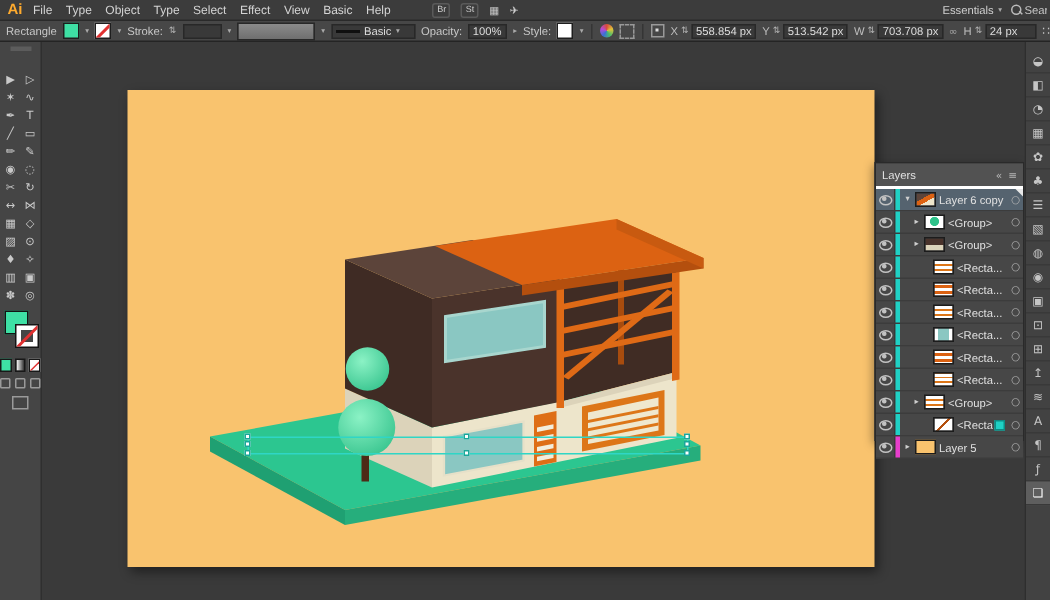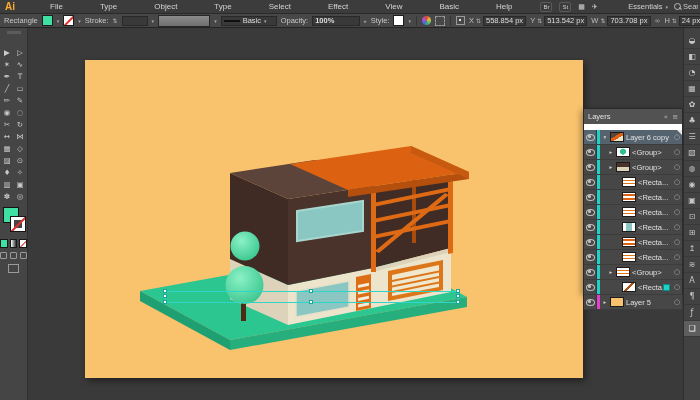--- a/index.html
+++ b/index.html
@@ -5,21 +5,21 @@
   html,body{margin:0;padding:0;background:#3a3a3a;width:700px;height:400px;overflow:hidden;
     font-family:"Liberation Sans","DejaVu Sans",sans-serif;-webkit-font-smoothing:antialiased;}
   #app{position:relative;width:700px;height:400px;overflow:hidden;}
   .ico{font-family:"DejaVu Sans",sans-serif;}
 
   
   #menubar{position:absolute;left:0;top:0;width:700px;height:13px;background:#3c3c3c;
     border-bottom:1px solid #2a2a2a;display:flex;align-items:center;font-size:8px;color:#d4d4d4;}
   #ai-logo{width:20px;text-align:center;color:#ffab2e;font-weight:bold;font-size:10px;flex:none;}
   #menus{display:flex;gap:9px;margin-left:2px;}
-  .menu-item{cursor:default;margin-left:28px;}
+  .menu-item{cursor:default;}
   #appbar-icons{display:flex;gap:7px;margin-left:28px;align-items:center;font-size:7px;color:#cfcfcf;}
   .appbar-icon{border:1px solid #5a5a5a;border-radius:2px;padding:0 2px;line-height:8px;font-size:6px;}
   #menubar-right{margin-left:auto;display:flex;align-items:flex-end;gap:6px;padding-right:2px;}
   #workspace{display:flex;align-items:center;gap:3px;font-size:7.5px;color:#d0d0d0;}
   .caret{font-size:5px;color:#aaa;font-family:"DejaVu Sans",sans-serif;}
   #search-box{display:flex;align-items:center;gap:2px;width:24px;overflow:hidden;font-size:7.5px;color:#c9c9c9;}
   #search-glass{width:5px;height:5px;border:1px solid #bbb;border-radius:50%;position:relative;flex:none;}
   #search-glass::after{content:"";position:absolute;left:4px;top:4px;width:3px;height:1px;background:#bbb;transform:rotate(45deg);}
 
   
@@ -29,21 +29,21 @@
   .swatch{width:9px;height:9px;border:1px solid #1e1e1e;flex:none;}
   .none-swatch{background:#fff;position:relative;overflow:hidden;}
   .none-swatch::after{content:"";position:absolute;left:-2px;top:3.5px;width:14px;height:1.5px;background:#e03131;transform:rotate(-45deg);}
   .stepper{font-size:6px;color:#b5b5b5;font-family:"DejaVu Sans",sans-serif;flex:none;}
   .cb-box{height:10px;background:#393939;border:1px solid #282828;display:flex;align-items:center;
     padding:0 2px;color:#ddd;box-sizing:border-box;flex:none;white-space:nowrap;}
   #stroke-box{width:26px;}
   #profile-box{width:50px;height:10px;background:linear-gradient(#8b8b8b,#6f6f6f);border:1px solid #282828;flex:none;}
   #brush-box{width:56px;gap:3px;}
   #brush-line{width:16px;height:2px;background:#101010;flex:none;}
-  #opacity-box{width:48px;font-weight:bold;}
+  #opacity-box{width:26px;}
   #recolor-icon{width:9px;height:9px;border-radius:50%;flex:none;
     background:conic-gradient(#d84b3a,#e0c23a,#4bbd6a,#3a6fd8,#b44bd8,#d84b3a);}
   #docsetup-icon{width:8px;height:8px;border:1px dashed #999;flex:none;}
   #refpoint{width:7px;height:7px;border:1px solid #9a9a9a;position:relative;flex:none;}
   #refpoint::after{content:"";position:absolute;left:2px;top:2px;width:2px;height:2px;background:#ddd;}
   .tf-group{display:flex;align-items:center;gap:2px;flex:none;}
   .f-label{color:#bdbdbd;}
   .tf-box{min-width:34px;}
   .chain{font-size:7px;color:#aaa;font-family:"DejaVu Sans",sans-serif;}
   .cb-icon{font-size:8px;color:#c5c5c5;font-family:"DejaVu Sans",sans-serif;flex:none;}
@@ -78,21 +78,21 @@
   #canvas{position:absolute;left:28px;top:44px;width:656px;height:356px;background:#3a3a3a;overflow:hidden;}
   #artboard{position:absolute;left:57px;top:16px;width:498px;height:318px;box-shadow:2px 3px 7px rgba(0,0,0,.45);}
   #illustration{position:absolute;left:97px;top:91px;}
   .sel-line{position:absolute;height:1px;}
   .sel-vline{position:absolute;width:1px;}
   .handle{position:absolute;width:4px;height:4px;background:#fff;border:1px solid #1aa79a;box-sizing:border-box;}
 
   
   #layers-panel{position:absolute;left:583px;top:108px;width:100px;height:186px;background:#434343;
     border:1px solid #2a2a2a;box-shadow:-2px 2px 6px rgba(0,0,0,.35);box-sizing:border-box;font-size:7.5px;}
-  #layers-header{height:15px;background:#525252;border-bottom:6px solid #ffffff;display:flex;align-items:center;
+  #layers-header{height:15px;background:#525252;border-bottom:2px solid #ffffff;display:flex;align-items:center;
     padding:0 4px;color:#e2e2e2;font-size:7.5px;}
   #layers-header .hicons{margin-left:auto;display:flex;gap:4px;color:#b5b5b5;font-size:7px;font-family:"DejaVu Sans",sans-serif;}
   .layer-row{height:14px;display:flex;align-items:center;background:#474747;border-bottom:1px solid #3c3c3c;position:relative;}
   .layer-row.sel{background:#55636f;}
   .eye-cell{width:12px;height:100%;border-right:1px solid #393939;display:flex;align-items:center;justify-content:center;flex:none;}
   .eye{width:7px;height:5px;border:1px solid #c2c2c2;border-radius:50%;position:relative;}
   .eye::after{content:"";position:absolute;left:1.8px;top:0.6px;width:2.6px;height:2.6px;border-radius:50%;background:#c2c2c2;}
   .color-bar{width:3px;height:100%;flex:none;}
   .row-main{display:flex;align-items:center;gap:2px;flex:1;min-width:0;height:100%;}
   .disc{width:6px;font-size:5.5px;color:#cfcfcf;text-align:center;flex:none;font-family:"DejaVu Sans",sans-serif;}

